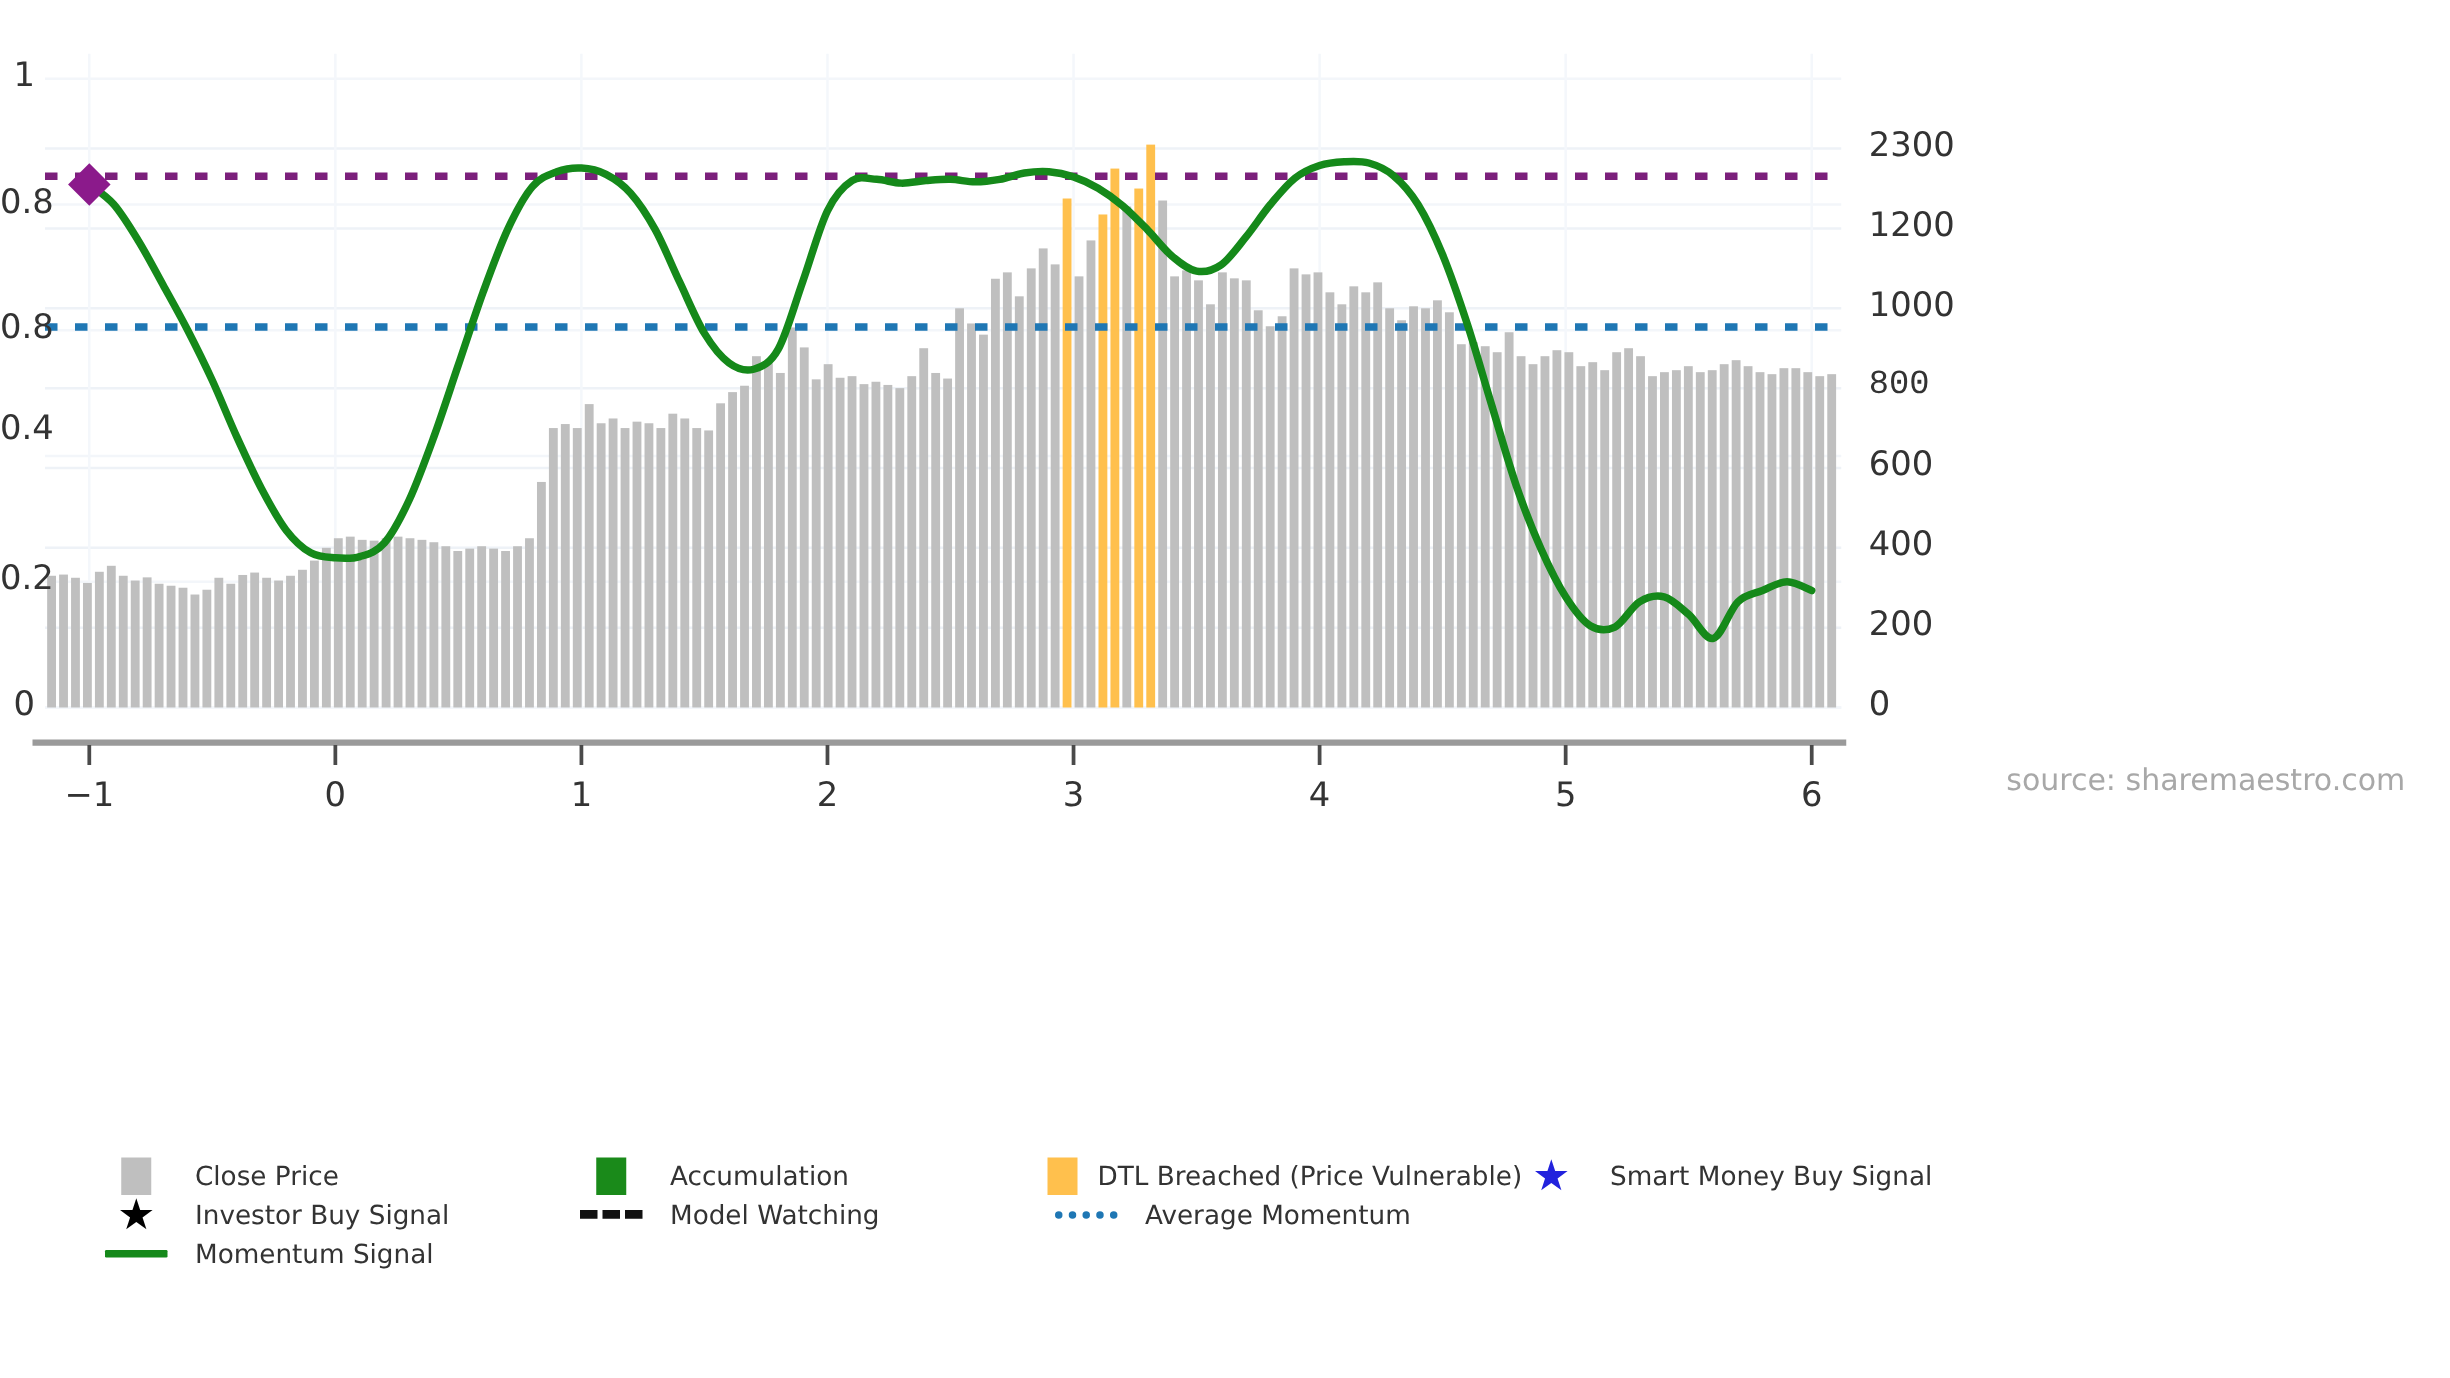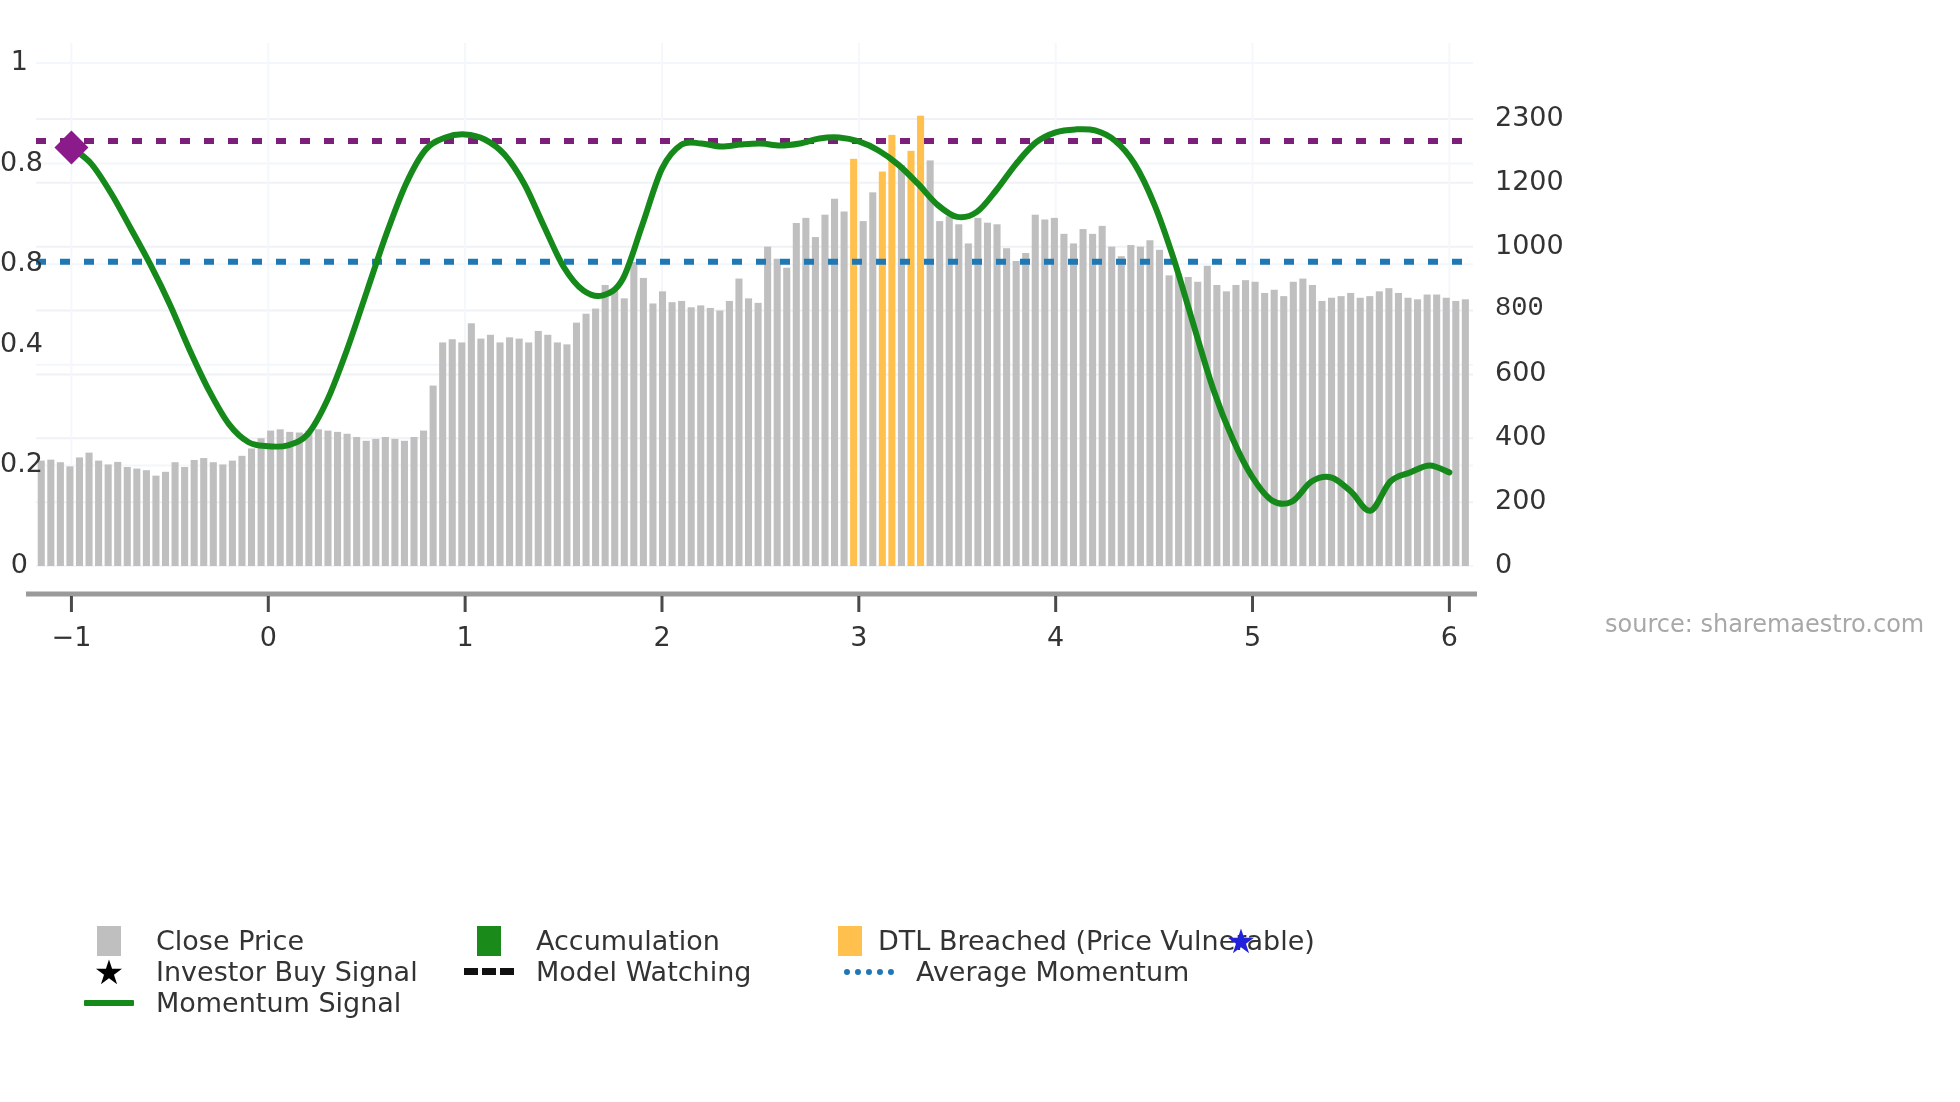--- a/index.html
+++ b/index.html
@@ -11,21 +11,21 @@
   .axis-label{position:absolute;color:#333333;font-size:27px;font-family:"DejaVu Sans",sans-serif;white-space:nowrap;}
   .ylabel-left{text-align:right;}
   .ylabel-right{text-align:left;}
   .xlabel{text-align:center;}
 
   .source-note{position:absolute;color:#a8a8a8;font-size:24px;font-family:"DejaVu Sans",sans-serif;}
 
   .legend{position:absolute;left:78px;top:925px;width:1800px;}
   .legend-row{display:flex;align-items:center;height:31px;margin-bottom:0px;}
   .legend-item{display:flex;align-items:center;}
-  .legend-label{color:#333333;font-size:27px;font-family:"DejaVu Sans",sans-serif;white-space:nowrap;margin-left:16px;}
+  .legend-label{color:#333333;font-size:21px;font-family:"DejaVu Sans",sans-serif;white-space:nowrap;margin-left:16px;}
   .sw-box{width:24px;height:30px;}
   .sw-line{width:50px;height:6px;border-radius:1px;}
   .sw-dashline{width:50px;height:0;border-top:7px dashed #111;}
   .sw-dotline{width:50px;height:0;border-top:6px dotted;}
   .sw-star{font-size:34px;line-height:30px;}
   .sw-holder{width:62px;display:flex;justify-content:center;align-items:center;}
 
   svg{display:block;}
 </style>
 </head>
@@ -272,20 +272,21 @@
       <div class="legend-item" style="width:372px">
         <div class="sw-holder">
           <div class="sw-box" id="sw-2" style="background: rgb(255, 192, 77);"></div>
         </div>
         <div class="legend-label">DTL Breached (Price Vulnerable)</div>
       </div>
       <div class="legend-item">
         <div class="sw-holder">
           <div class="sw-star" id="sw-3" style="color: rgb(34, 34, 221);">★</div>
         </div>
+        <div class="legend-label">Smart Money Buy Signal</div>
       </div>
     </div>
 
     <div class="legend-row">
       <div class="legend-item" style="width:380px">
         <div class="sw-holder">
           <div class="sw-star" id="sw-4" style="color: rgb(0, 0, 0);">★</div>
         </div>
         <div class="legend-label">Investor Buy Signal</div>
       </div>

